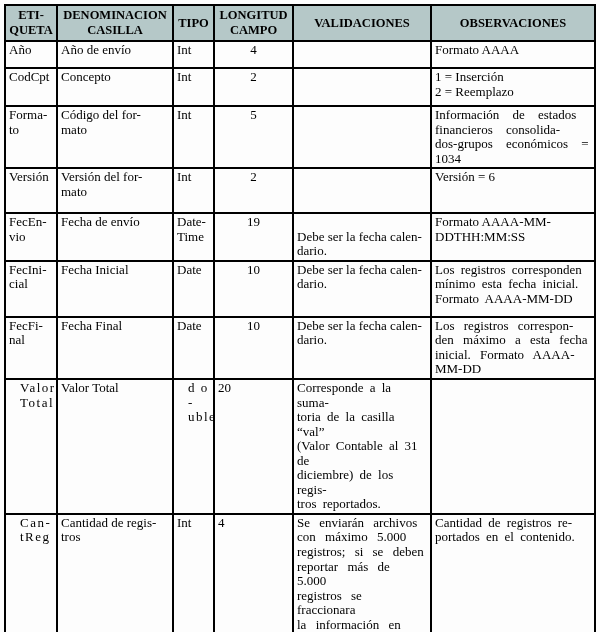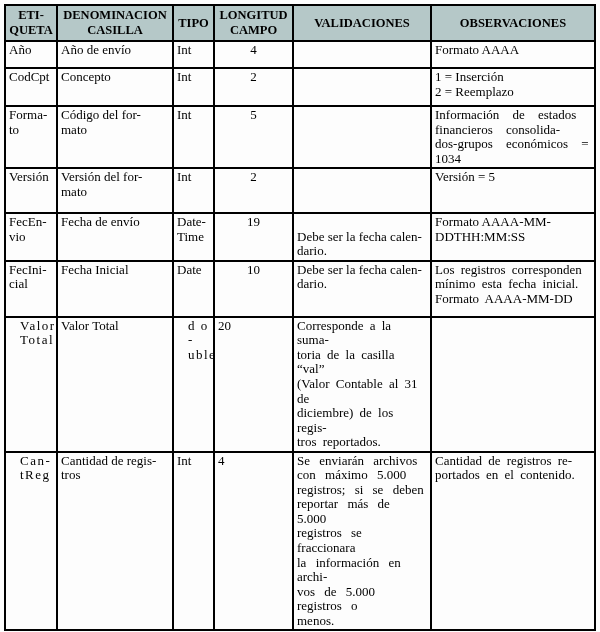--- a/index.html
+++ b/index.html
@@ -126,21 +126,21 @@
 dos-grupos económicos =
 1034</td>
       </tr>
       <tr class="r3">
         <td>Versión</td>
         <td>Versión del for-
 mato</td>
         <td>Int</td>
         <td class="center">2</td>
         <td></td>
-        <td>Versión = 5</td>
+        <td>Versión = 6</td>
       </tr>
       <tr class="r5">
         <td>FecEn-
 vio</td>
         <td>Fecha de envío</td>
         <td>Date-
 Time</td>
         <td class="center">19</td>
         <td>
 Debe ser la fecha calen-
@@ -153,20 +153,33 @@
 cial</td>
         <td>Fecha Inicial</td>
         <td>Date</td>
         <td class="center">10</td>
         <td>Debe ser la fecha calen-
 dario.</td>
         <td class="j1">Los registros corresponden
 mínimo esta fecha inicial.
 Formato AAAA-MM-DD</td>
       </tr>
+      <tr class="r7">
+        <td>FecFi-
+nal</td>
+        <td>Fecha Final</td>
+        <td>Date</td>
+        <td class="center">10</td>
+        <td>Debe ser la fecha calen-
+dario.</td>
+        <td class="j2">Los registros correspon-
+den máximo a esta fecha
+inicial. Formato AAAA-
+MM-DD</td>
+      </tr>
       <tr class="r8">
         <td class="ls">Valor-
 Total</td>
         <td>Valor Total</td>
         <td class="ls">d o -
 uble</td>
         <td class="leftnum">20</td>
         <td class="j1">Corresponde a la suma-
 toria de la casilla “val”
 (Valor Contable al 31 de

